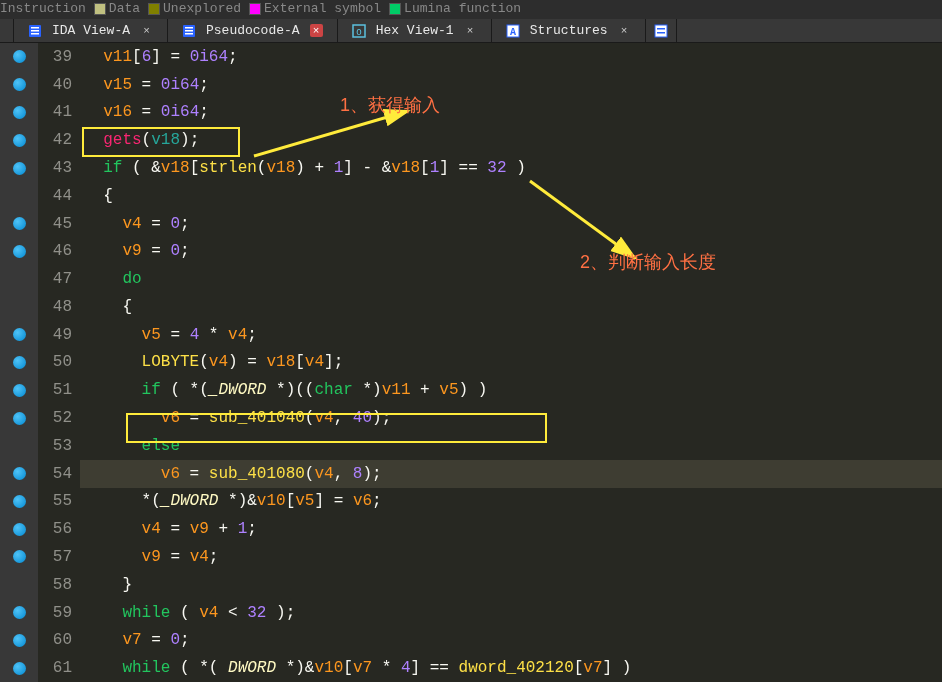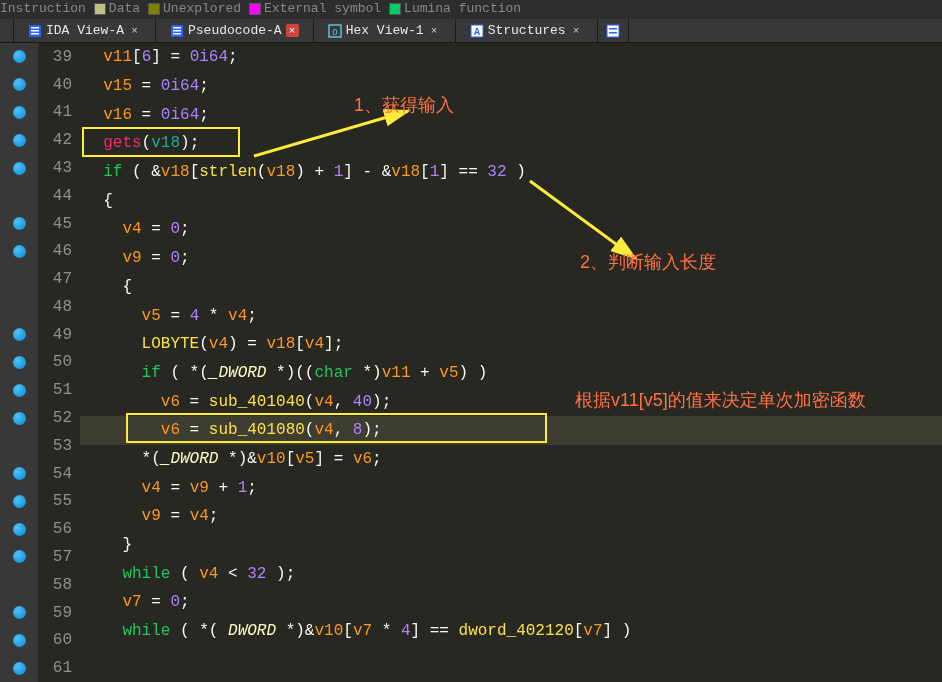--- a/index.html
+++ b/index.html
@@ -25,21 +25,21 @@
 .legend-box { width: 12px; height: 12px; border: 1px solid #555; display: inline-block; }
 .tabs {
   display: flex;
   background: #383838;
   border-bottom: 1px solid #1a1a1a;
   height: 24px;
 }
 .tab {
   display: flex;
   align-items: center;
-  gap: 4px;
+  gap: 10px;
   padding: 0 14px;
   font-size: 13px;
   color: #e8e8e8;
   border-right: 1px solid #1a1a1a;
   cursor: pointer;
   height: 100%;
 }
 .tab-icon { width: 14px; height: 14px; display: flex; align-items: center; justify-content: center; }
 .tab-close {
   width: 13px; height: 13px; display: flex; align-items: center; justify-content: center;
@@ -302,36 +302,37 @@
     </svg>
     <svg class="arrow" style="left:440px; top:130px;" width="140" height="100">
       <defs>
           <marker id="ah2" markerWidth="10" markerHeight="10" refX="8" refY="3" orient="auto">
             <path d="M0,0 L9,3 L0,6 Z" fill="#ffeb3b"></path>
           </marker>
         </defs>
       <line x1="10" y1="8" x2="115" y2="85" stroke="#ffeb3b" stroke-width="3" marker-end="url(#ah2)"></line>
     </svg>
 
-    <div class="annot" style="left:274px; top:50px;text-align:right;">1、获得输入</div>
+    <div class="annot" style="left:260px; top:50px;text-align:right;">1、获得输入</div>
     <div class="annot" style="left:500px; top:207px;">2、判断输入长度</div>
-    <div class="annot" style="left:495px; top:345px;">根据v11[v5]的值来决定单次加密函数</div>
   <div class="code-line"><span>  </span><span class="tok-var">v11</span><span class="tok-op">[</span><span class="tok-num">6</span><span class="tok-op">] = </span><span class="tok-num">0i64</span><span class="tok-op">;</span></div>
       <div class="code-line"><span>  </span><span class="tok-var">v15</span><span class="tok-op"> = </span><span class="tok-num">0i64</span><span class="tok-op">;</span></div>
       <div class="code-line"><span>  </span><span class="tok-var">v16</span><span class="tok-op"> = </span><span class="tok-num">0i64</span><span class="tok-op">;</span></div>
       <div class="code-line"><span>  </span><span class="tok-call">gets</span><span class="tok-op">(</span><span class="tok-vteal">v18</span><span class="tok-op">);</span></div>
       <div class="code-line"><span>  </span><span class="tok-kw">if</span><span class="tok-op"> ( &amp;</span><span class="tok-var">v18</span><span class="tok-op">[</span><span class="tok-func">strlen</span><span class="tok-op">(</span><span class="tok-var">v18</span><span class="tok-op">) + </span><span class="tok-num">1</span><span class="tok-op">] - &amp;</span><span class="tok-var">v18</span><span class="tok-op">[</span><span class="tok-num">1</span><span class="tok-op">] == </span><span class="tok-num">32</span><span class="tok-op"> )</span></div>
       <div class="code-line"><span>  </span><span class="tok-op">{</span></div>
       <div class="code-line"><span>    </span><span class="tok-var">v4</span><span class="tok-op"> = </span><span class="tok-num">0</span><span class="tok-op">;</span></div>
       <div class="code-line"><span>    </span><span class="tok-var">v9</span><span class="tok-op"> = </span><span class="tok-num">0</span><span class="tok-op">;</span></div>
+      <div class="code-line"><span>    </span><span class="tok-kw">do</span></div>
       <div class="code-line"><span>    </span><span class="tok-op">{</span></div>
       <div class="code-line"><span>      </span><span class="tok-var">v5</span><span class="tok-op"> = </span><span class="tok-num">4</span><span class="tok-op"> * </span><span class="tok-var">v4</span><span class="tok-op">;</span></div>
       <div class="code-line"><span>      </span><span class="tok-func">LOBYTE</span><span class="tok-op">(</span><span class="tok-var">v4</span><span class="tok-op">) = </span><span class="tok-var">v18</span><span class="tok-op">[</span><span class="tok-var">v4</span><span class="tok-op">];</span></div>
       <div class="code-line"><span>      </span><span class="tok-kw">if</span><span class="tok-op"> ( *(</span><span class="tok-type">_DWORD </span><span class="tok-op">*)((</span><span class="tok-kw">char</span><span class="tok-op"> *)</span><span class="tok-var">v11</span><span class="tok-op"> + </span><span class="tok-var">v5</span><span class="tok-op">) )</span></div>
       <div class="code-line"><span>        </span><span class="tok-var">v6</span><span class="tok-op"> = </span><span class="tok-func">sub_401040</span><span class="tok-op">(</span><span class="tok-var">v4</span><span class="tok-op">, </span><span class="tok-num">40</span><span class="tok-op">);</span></div>
+      <div class="code-line"><span>      </span><span class="tok-kw">else</span></div>
       <div class="code-line selected"><span>        </span><span class="tok-var">v6</span><span class="tok-op"> = </span><span class="tok-func">sub_401080</span><span class="tok-op">(</span><span class="tok-var">v4</span><span class="tok-op">, </span><span class="tok-num">8</span><span class="tok-op">);</span></div>
       <div class="code-line"><span>      </span><span class="tok-op">*(</span><span class="tok-type">_DWORD </span><span class="tok-op">*)&amp;</span><span class="tok-var">v10</span><span class="tok-op">[</span><span class="tok-var">v5</span><span class="tok-op">] = </span><span class="tok-var">v6</span><span class="tok-op">;</span></div>
       <div class="code-line"><span>      </span><span class="tok-var">v4</span><span class="tok-op"> = </span><span class="tok-var">v9</span><span class="tok-op"> + </span><span class="tok-num">1</span><span class="tok-op">;</span></div>
       <div class="code-line"><span>      </span><span class="tok-var">v9</span><span class="tok-op"> = </span><span class="tok-var">v4</span><span class="tok-op">;</span></div>
       <div class="code-line"><span>    </span><span class="tok-op">}</span></div>
       <div class="code-line"><span>    </span><span class="tok-kw">while</span><span class="tok-op"> ( </span><span class="tok-var">v4</span><span class="tok-op"> &lt; </span><span class="tok-num">32</span><span class="tok-op"> );</span></div>
       <div class="code-line"><span>    </span><span class="tok-var">v7</span><span class="tok-op"> = </span><span class="tok-num">0</span><span class="tok-op">;</span></div>
       <div class="code-line"><span>    </span><span class="tok-kw">while</span><span class="tok-op"> ( *(</span><span class="tok-type"> DWORD </span><span class="tok-op">*)&amp;</span><span class="tok-var">v10</span><span class="tok-op">[</span><span class="tok-var">v7</span><span class="tok-op"> * </span><span class="tok-num">4</span><span class="tok-op">] == </span><span class="tok-func">dword_402120</span><span class="tok-op">[</span><span class="tok-var">v7</span><span class="tok-op">] )</span></div>
     </div>
 </div>

